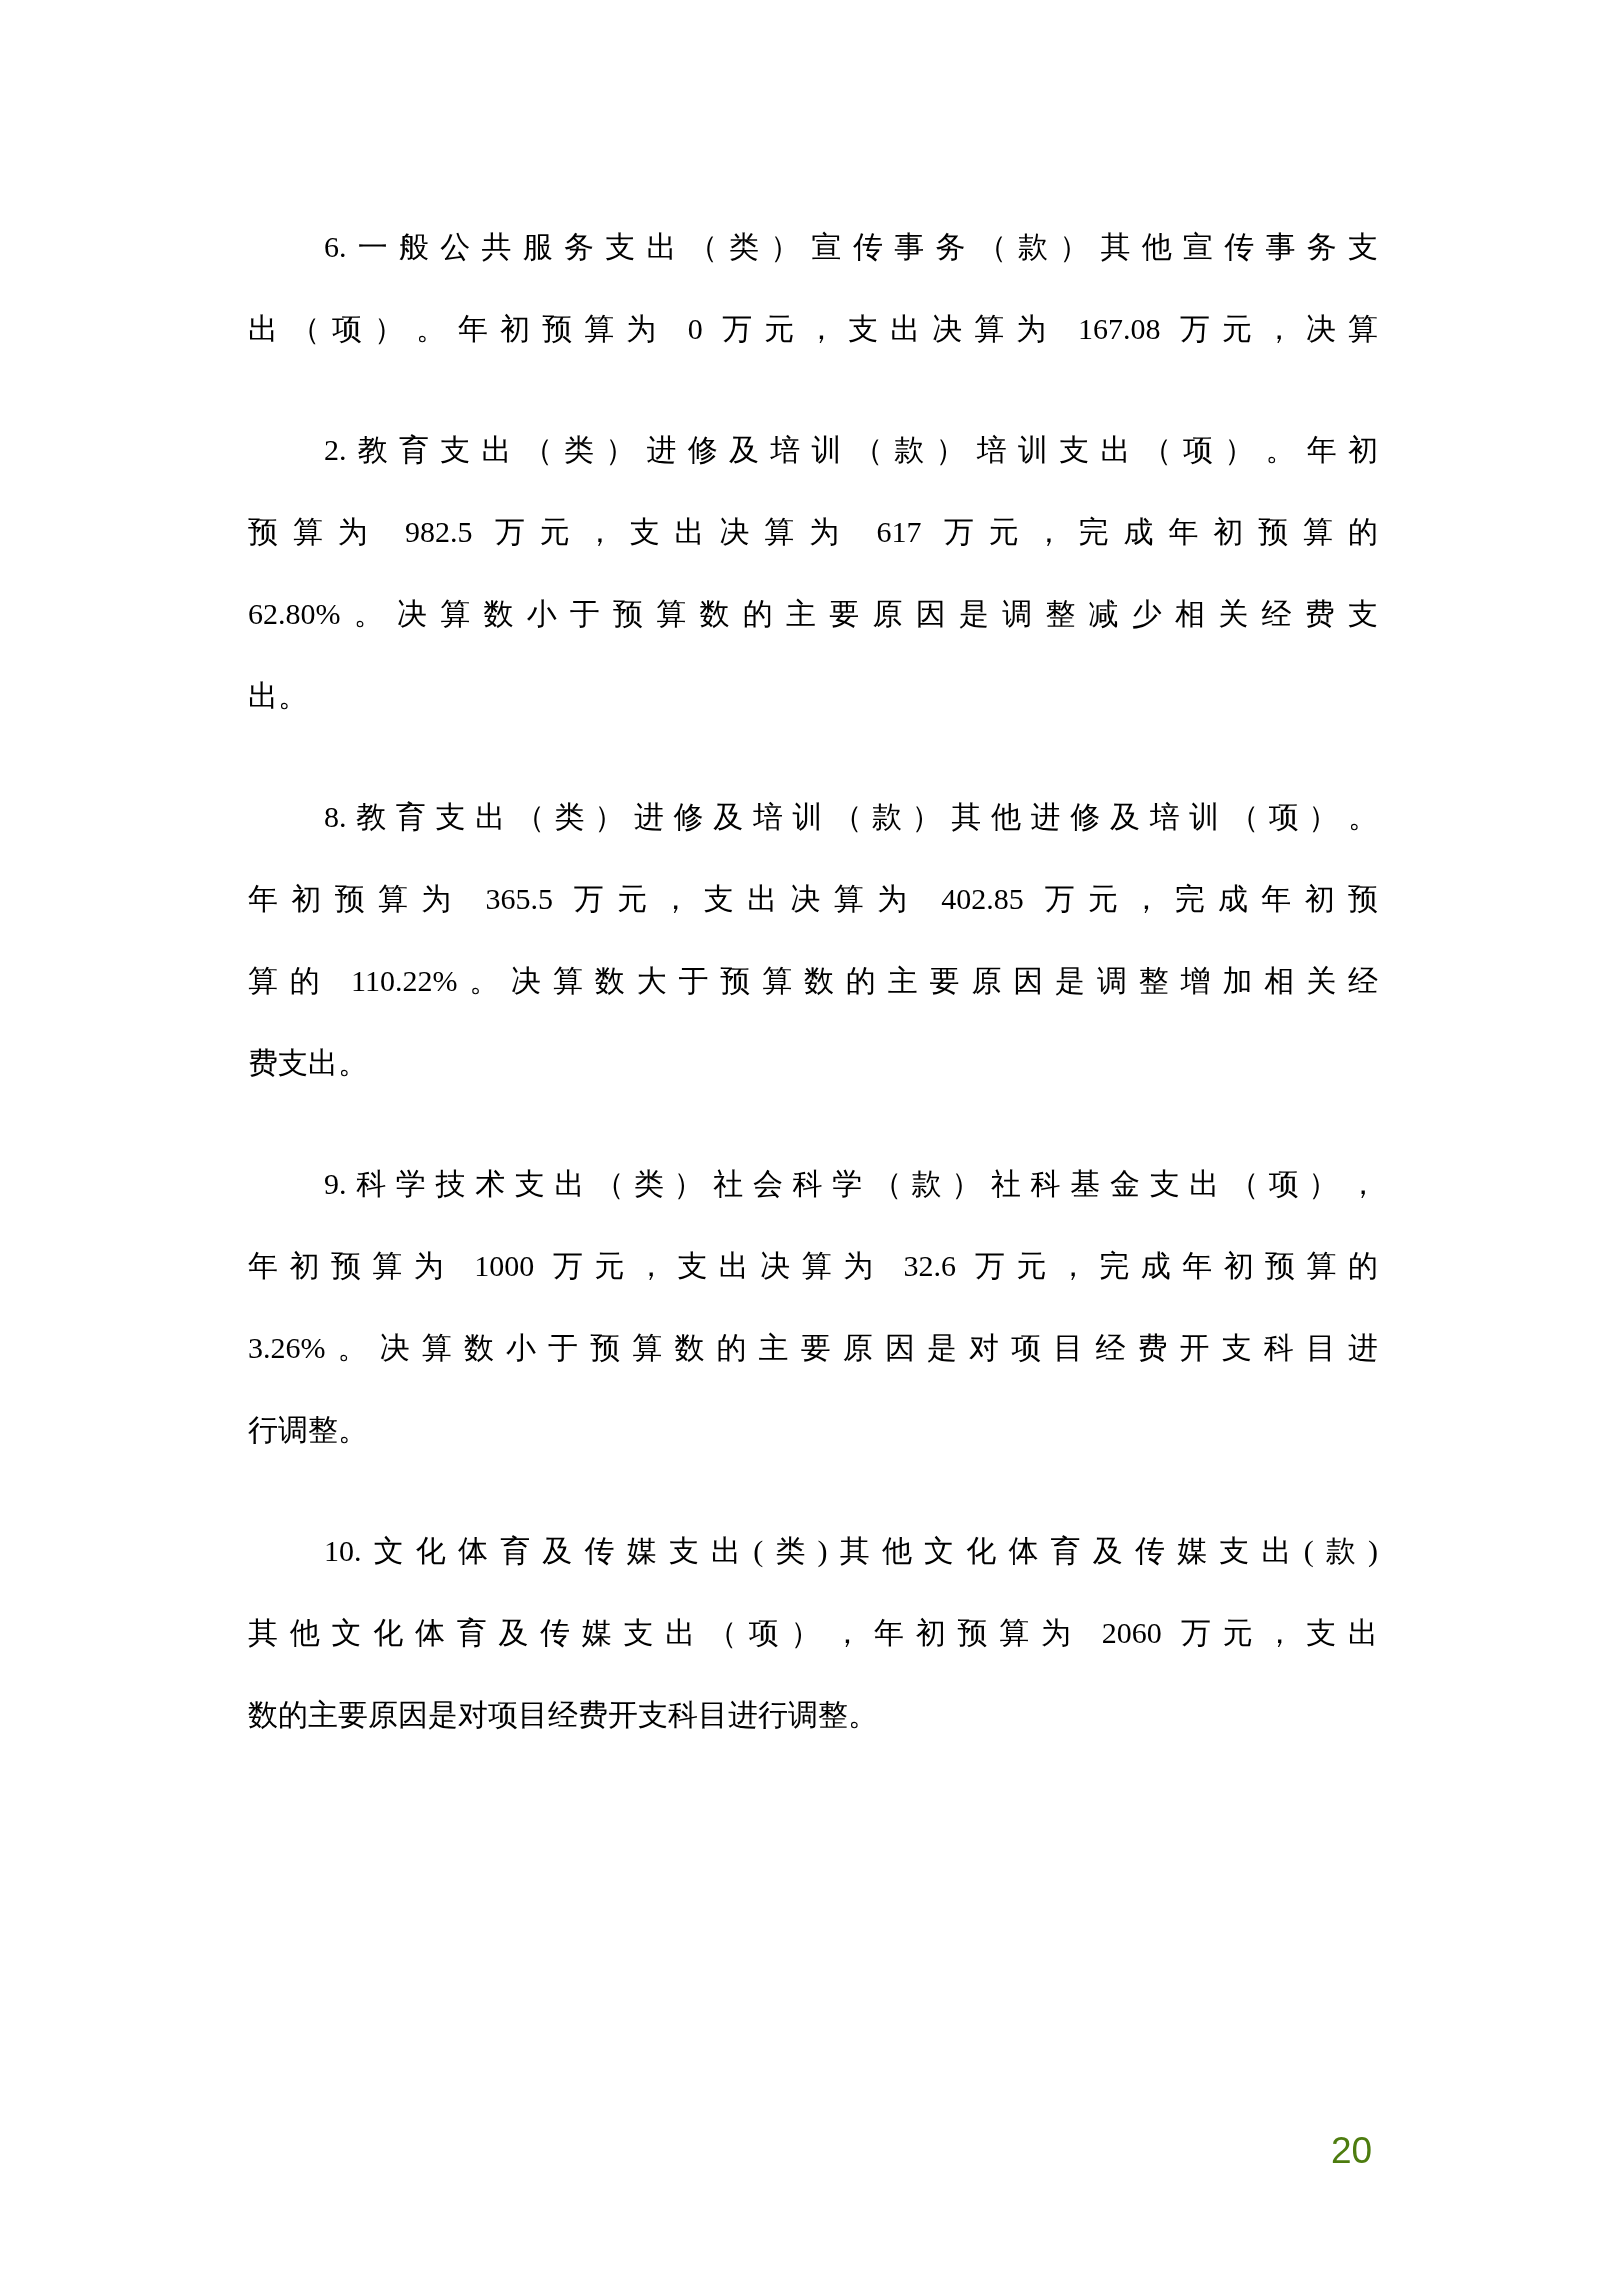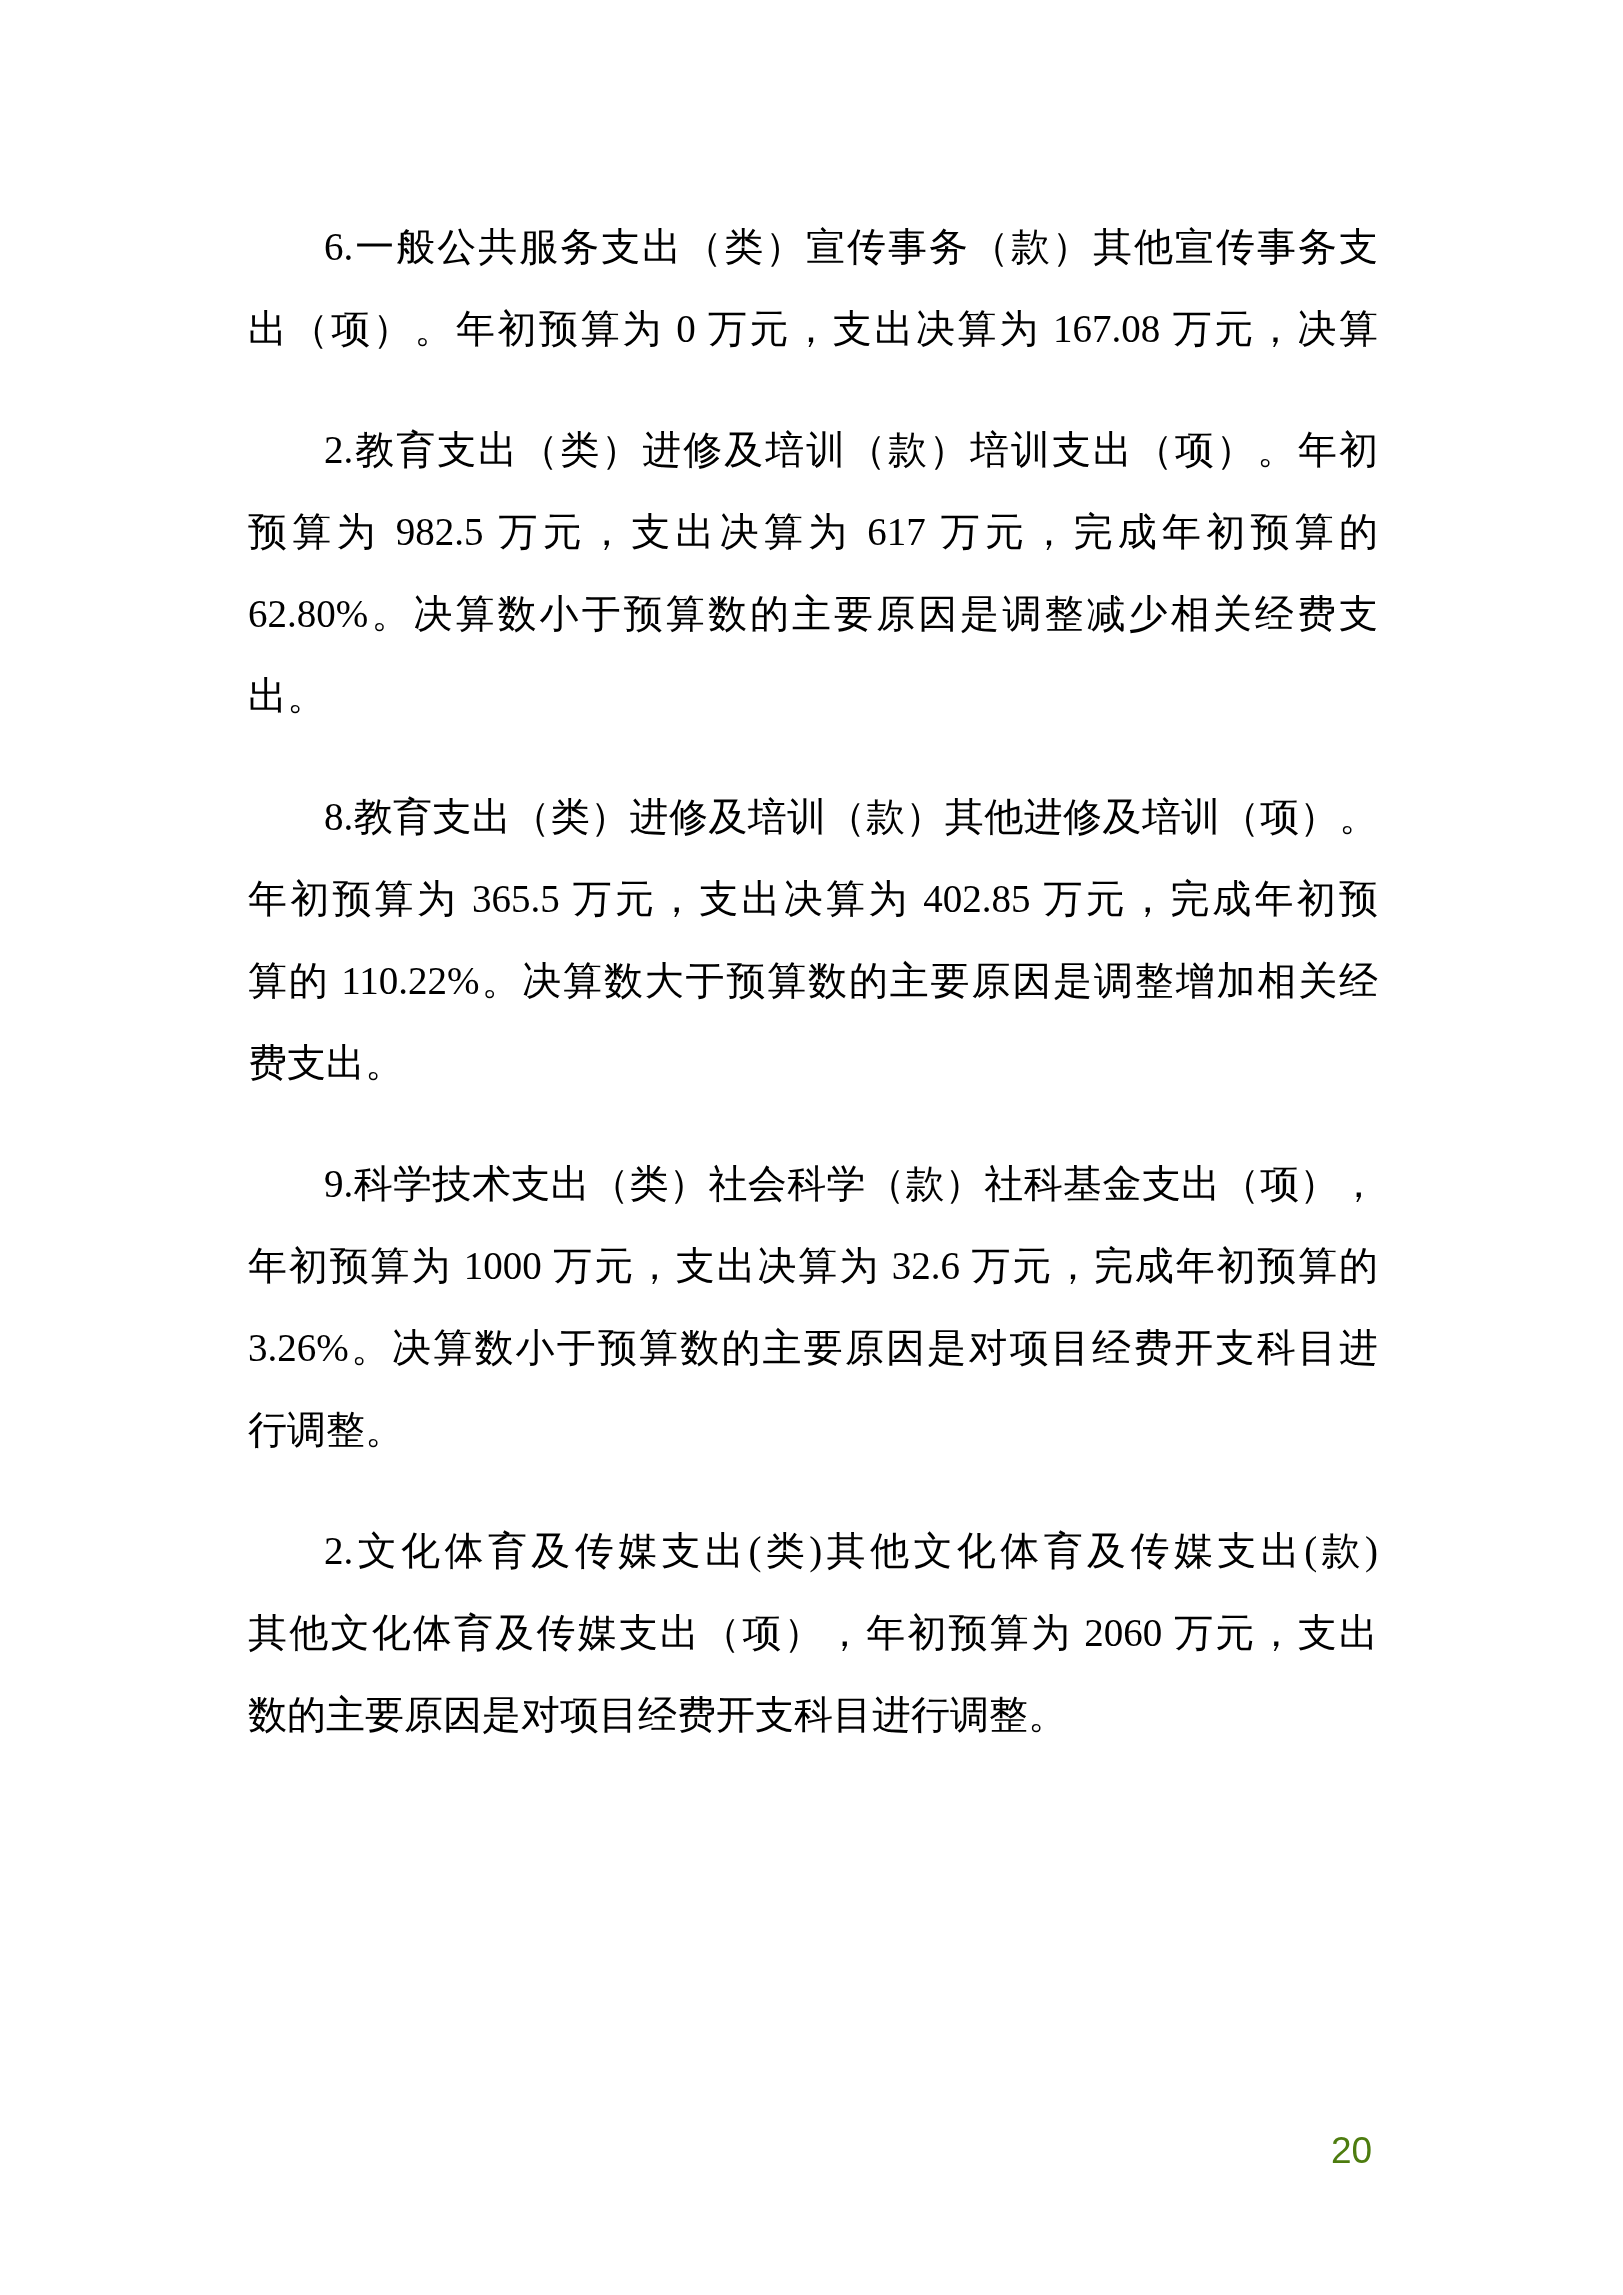--- a/index.html
+++ b/index.html
@@ -14,21 +14,21 @@
     background: #ffffff;
     overflow: hidden;
     font-family: "Liberation Serif", "DejaVu Serif", serif;
     color: #000000;
   }
   .content {
     position: absolute;
     left: 248px;
     top: 206px;
     width: 1130px;
-    font-size: 39px;
+    font-size: 30px;
   }
   .para { margin: 0; padding: 0; }
   .para + .para { margin-top: 39px; }
   .line {
     height: 82px;
     line-height: 82px;
     text-align: justify;
     text-align-last: left;
     overflow: hidden;
   }
@@ -70,21 +70,21 @@
     </div>
 
     <div class="para">
       <div class="line fl jl">9.科学技术支出（类）社会科学（款）社科基金支出（项），</div>
       <div class="line jl">年初预算为 1000 万元，支出决算为 32.6 万元，完成年初预算的</div>
       <div class="line jl">3.26%。决算数小于预算数的主要原因是对项目经费开支科目进</div>
       <div class="line">行调整。</div>
     </div>
 
     <div class="para">
-      <div class="line fl jl">2.文化体育及传媒支出(类)其他文化体育及传媒支出(款)</div>
+      <div class="line fl jl">10.文化体育及传媒支出(类)其他文化体育及传媒支出(款)</div>
       <div class="line jl">其他文化体育及传媒支出（项），年初预算为 2060 万元，支出</div>
       <div class="line">数的主要原因是对项目经费开支科目进行调整。</div>
     </div>
 
   </div>
 
   <div class="page-number">20</div>
 </div>
 
 

